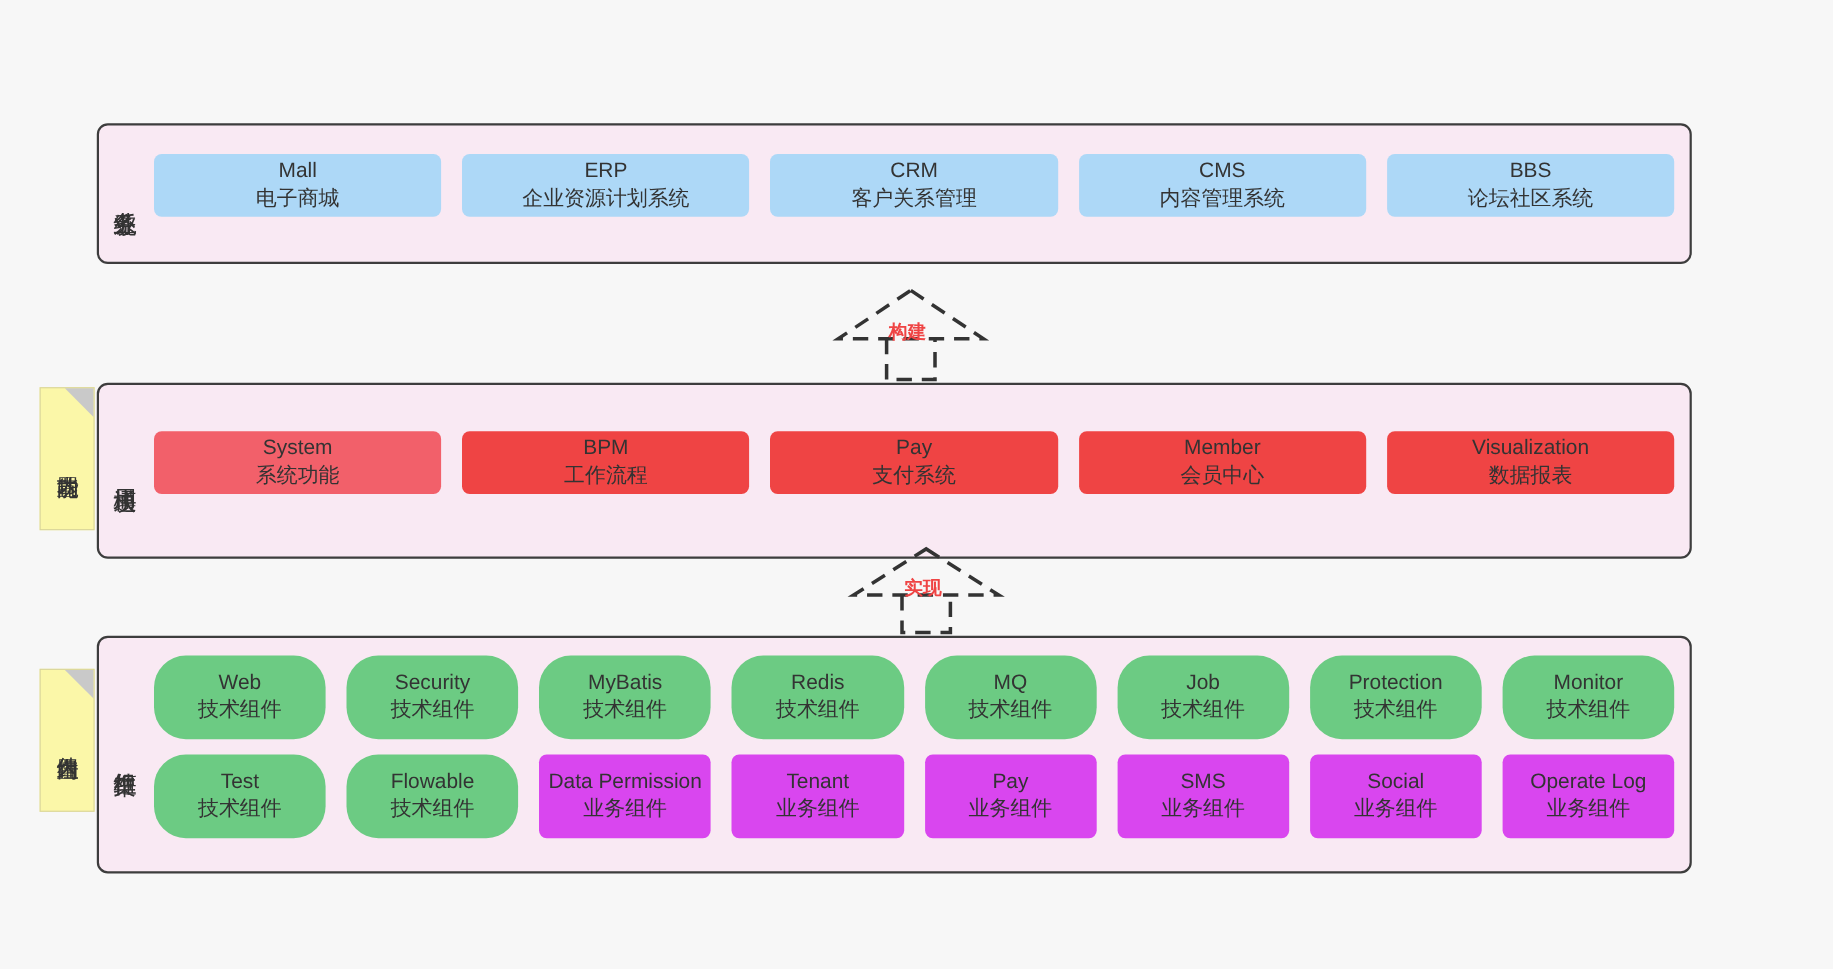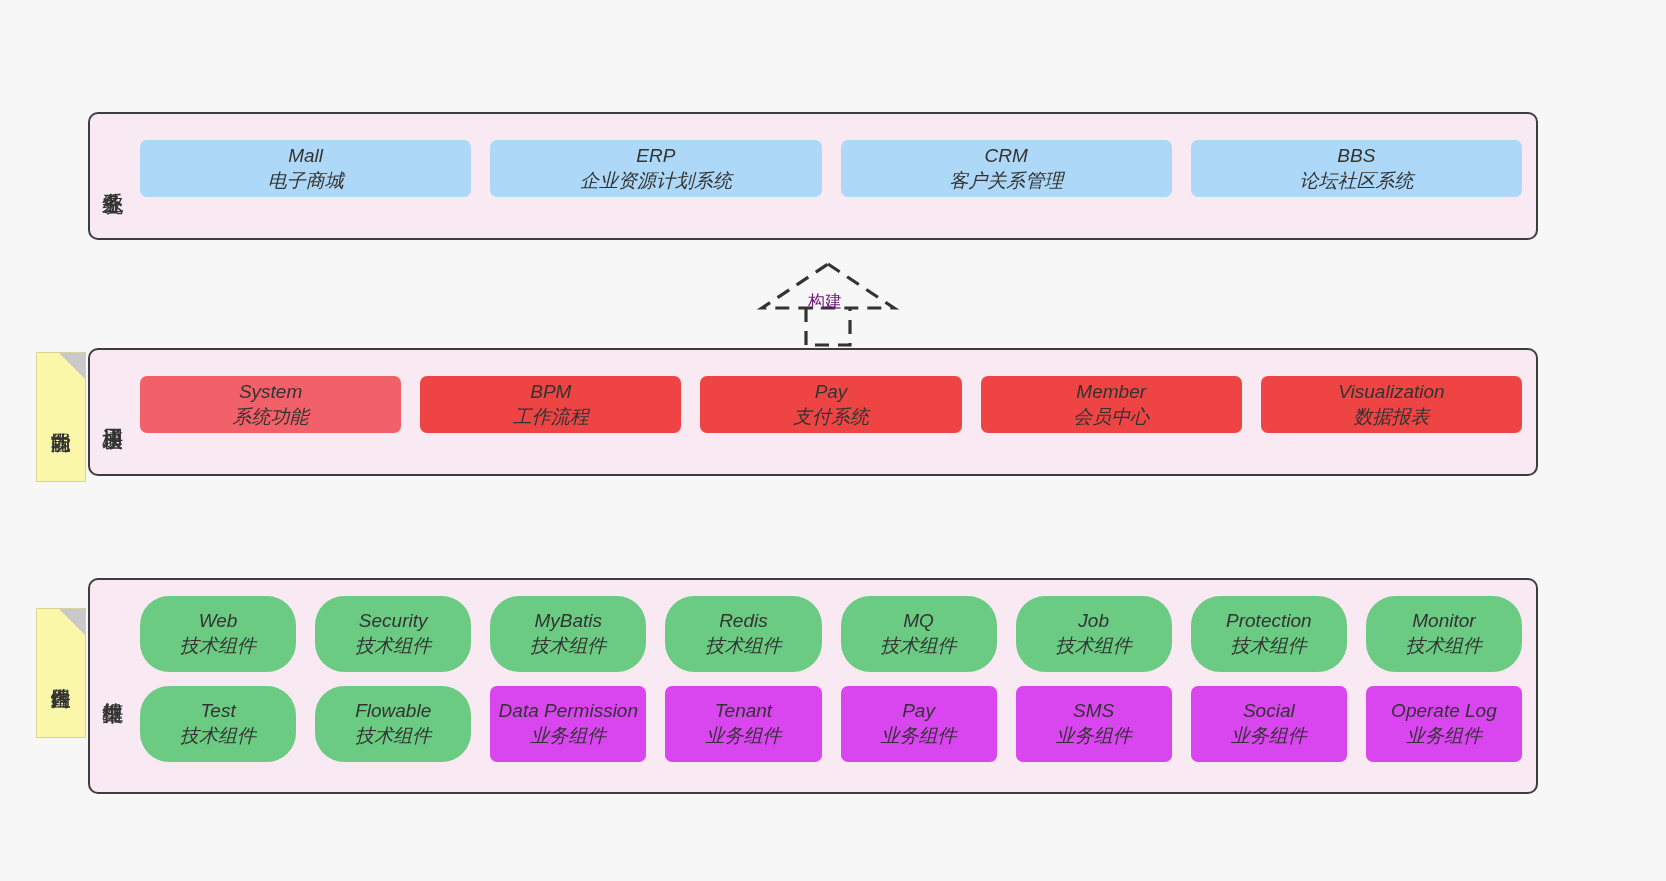--- a/index.html
+++ b/index.html
@@ -39,21 +39,20 @@
     user-select:none;
   }
   .layer-body{
     flex:1 1 auto;
     display:flex;
     flex-direction:column;
     justify-content:center;
     gap:14px;
     padding:0 14px 15px 4px;
     box-sizing:border-box;
-    font-style:italic;
   }
   .row{
     display:flex;
     gap:19px;
     align-items:stretch;
   }
   .cell{
     flex:1 1 0;
     border-radius:7px;
     display:flex;
@@ -102,24 +101,25 @@
     border-top:26px solid #c9c9c9;
     border-left:26px solid transparent;
   }
 
   
   .arrow{position:absolute;}
   .arrow svg{display:block;overflow:visible;}
   .arrow-label{
     position:absolute;
     font-size:17px;
-    color:#701a75;
+    color:#ef4444;
     background:transparent;
     white-space:nowrap;
     user-select:none;
+    font-weight:bold;
   }
 </style>
 </head>
 <body>
 
 <div class="canvas">
 
   <div class="layer" id="layer-business" style="left:88px;top:112px;width:1450px;height:128px;">
     <div class="layer-title">业务系统</div>
     <div class="layer-body">
@@ -128,20 +128,24 @@
           <span class="t1">Mall</span>
           <span class="t2">电子商城</span>
         </div>
         <div class="cell c-blue">
           <span class="t1">ERP</span>
           <span class="t2">企业资源计划系统</span>
         </div>
         <div class="cell c-blue">
           <span class="t1">CRM</span>
           <span class="t2">客户关系管理</span>
+        </div>
+        <div class="cell c-blue">
+          <span class="t1">CMS</span>
+          <span class="t2">内容管理系统</span>
         </div>
         <div class="cell c-blue">
           <span class="t1">BBS</span>
           <span class="t2">论坛社区系统</span>
         </div>
       </div>
     </div>
   </div>
 
   <div class="arrow" style="left:760px;top:262px;width:140px;height:85px;">
@@ -150,21 +154,21 @@
       <path d="M46 46 L46 83 L90 83 L90 46" fill="none" stroke="#333" stroke-width="3.2" stroke-dasharray="14,9" stroke-linecap="butt"></path>
     </svg>
     <span class="arrow-label" style="left:48px;top:28px;">构建</span>
   </div>
 
   <div class="note" style="left:36px;top:352px;width:50px;height:130px;">
     <span class="fold"></span>
     <span>内置功能</span>
   </div>
 
-  <div class="layer" id="layer-modules" style="left:88px;top:348px;width:1450px;height:128px;">
+  <div class="layer" id="layer-modules" style="left:88px;top:348px;width:1450px;height:160px;">
     <div class="layer-title">通用模块</div>
     <div class="layer-body">
       <div class="row">
         <div class="cell c-red">
           <span class="t1">System</span>
           <span class="t2">系统功能</span>
         </div>
         <div class="cell c-pink">
           <span class="t1">BPM</span>
           <span class="t2">工作流程</span>
@@ -178,20 +182,27 @@
           <span class="t2">会员中心</span>
         </div>
         <div class="cell c-pink">
           <span class="t1">Visualization</span>
           <span class="t2">数据报表</span>
         </div>
       </div>
     </div>
   </div>
 
+  <div class="arrow" style="left:774px;top:497px;width:140px;height:80px;">
+    <svg width="140" height="80" viewBox="0 0 140 80">
+      <path d="M68 2 L134 44 L2 44 Z" fill="none" stroke="#333" stroke-width="3.2" stroke-dasharray="14,9" stroke-linecap="butt"></path>
+      <path d="M46 44 L46 78 L90 78 L90 44" fill="none" stroke="#333" stroke-width="3.2" stroke-dasharray="14,9" stroke-linecap="butt"></path>
+    </svg>
+    <span class="arrow-label" style="left:48px;top:26px;">实现</span>
+  </div>
 
   <div class="note" style="left:36px;top:608px;width:50px;height:130px;">
     <span class="fold"></span>
     <span>内置组件</span>
   </div>
 
   <div class="layer" id="layer-framework" style="left:88px;top:578px;width:1450px;height:216px;">
     <div class="layer-title">框架组件</div>
     <div class="layer-body">
 

